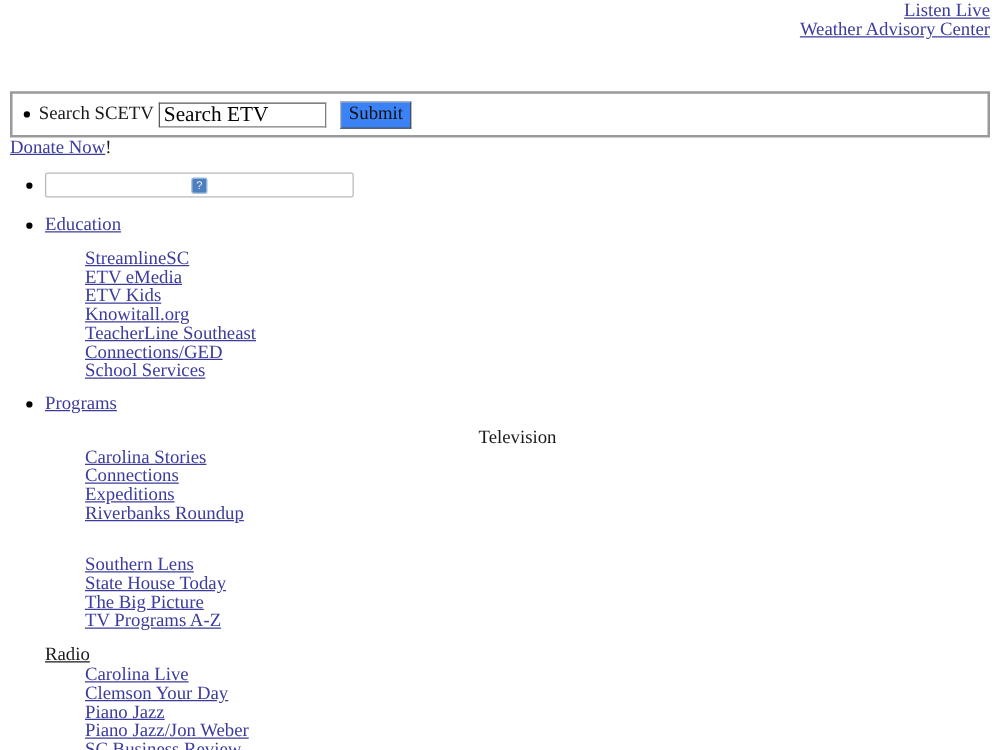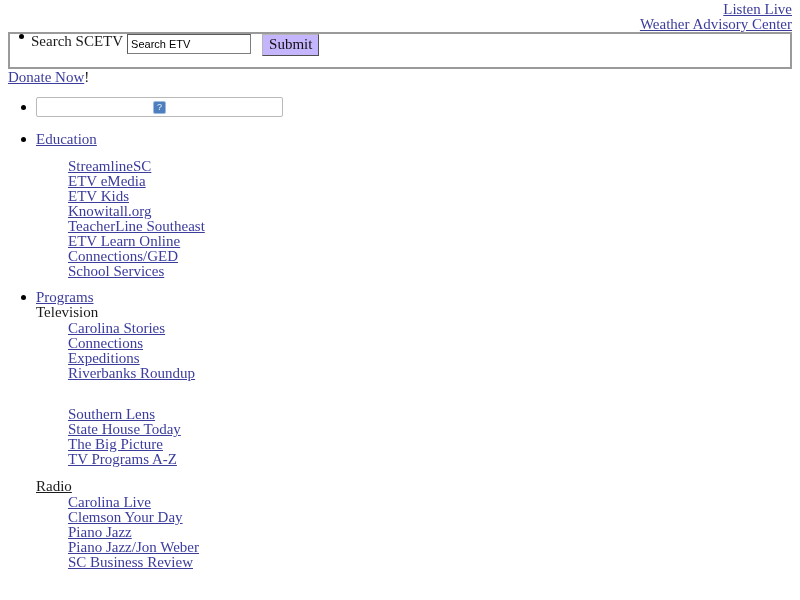--- a/index.html
+++ b/index.html
@@ -19,38 +19,39 @@
     cursor: pointer;
   }
 
   
   .top-links a { display: block; height: 15px; text-align: right; }
 
   
   .search-box {
     border: 2px solid #9a9a9a;
     height: 37px;
-    display: flex; 
+    display: flex; align-items: center;
     background: #fff;
+    margin-top: 41px;
   }
   .search-bullet {
     width: 5px; height: 5px; border-radius: 50%;
     background: #000; margin-left: 9px; flex: 0 0 auto;
   }
   .search-label { margin-left: 7px; color: #1a1a1a; white-space: nowrap; }
   .search-input {
-    margin-left: 4px; width: 124px; height: 20px;
+    margin-left: 4px; width: 134px; height: 20px;
     border: 1px solid #7d7d7d;
     border-top-color: #5a5a5a; border-left-color: #5a5a5a;
     padding: 1px 3px; background: #fff; color: #000;
-    font-family: Liberation Sans, sans-serif; font-size: 11px;
+    font-family: Liberation Serif, serif; font-size: 17px;
   }
   .submit-btn {
     margin-left: 11px; height: 22px;
-    background: #c4b5fd;
+    background: #3b82f6;
     border: 1px solid;
     border-color: #b5b5b5 #4f4f4f #4f4f4f #b5b5b5;
     padding: 1px 6px 2px 6px;
     font-family: "Liberation Serif", serif; font-size: 15px;
     color: #111; cursor: pointer;
   }
 
   .donate-line { margin-top: 1px; height: 15px; }
   .donate-suffix { color: #1a1a1a; }
 
@@ -80,21 +81,21 @@
   }
 
   .li-education { margin-top: 15px; height: 15px; }
   .li-programs  { margin-top: 11px; height: 15px; }
 
   .sublist { margin-left: 60px; }
   .sublist a { display: block; height: 15px; white-space: nowrap; }
   .sub-education { margin-top: 12px; }
 
   .section-label { margin-left: 28px; color: #1a1a1a; height: 15px; }
-  .tv-label    { margin-top: 0; }
+  .tv-label    { margin-top: 12px; text-align: center; }
   .sub-tv-1    { margin-top: 1px; }
   .tv-gap      { height: 26px; }
   .radio-label { margin-top: 12px; text-decoration: underline; }
   .sub-radio   { margin-top: 1px; }
 </style>
 </head>
 <body>
 
 <div class="page">
 
@@ -127,21 +128,20 @@
       <span class="bullet"></span>
       <a class="lnk">Education</a>
     </div>
 
     <div class="sublist sub-education">
       <a class="lnk">StreamlineSC</a>
       <a class="lnk">ETV eMedia</a>
       <a class="lnk">ETV Kids</a>
       <a class="lnk">Knowitall.org</a>
       <a class="lnk">TeacherLine Southeast</a>
-      <a class="lnk">ETV Learn Online</a>
       <a class="lnk">Connections/GED</a>
       <a class="lnk">School Services</a>
     </div>
 
     <div class="li li-programs">
       <span class="bullet"></span>
       <a class="lnk">Programs</a>
     </div>
 
     <div class="section-label tv-label">Television</div>

